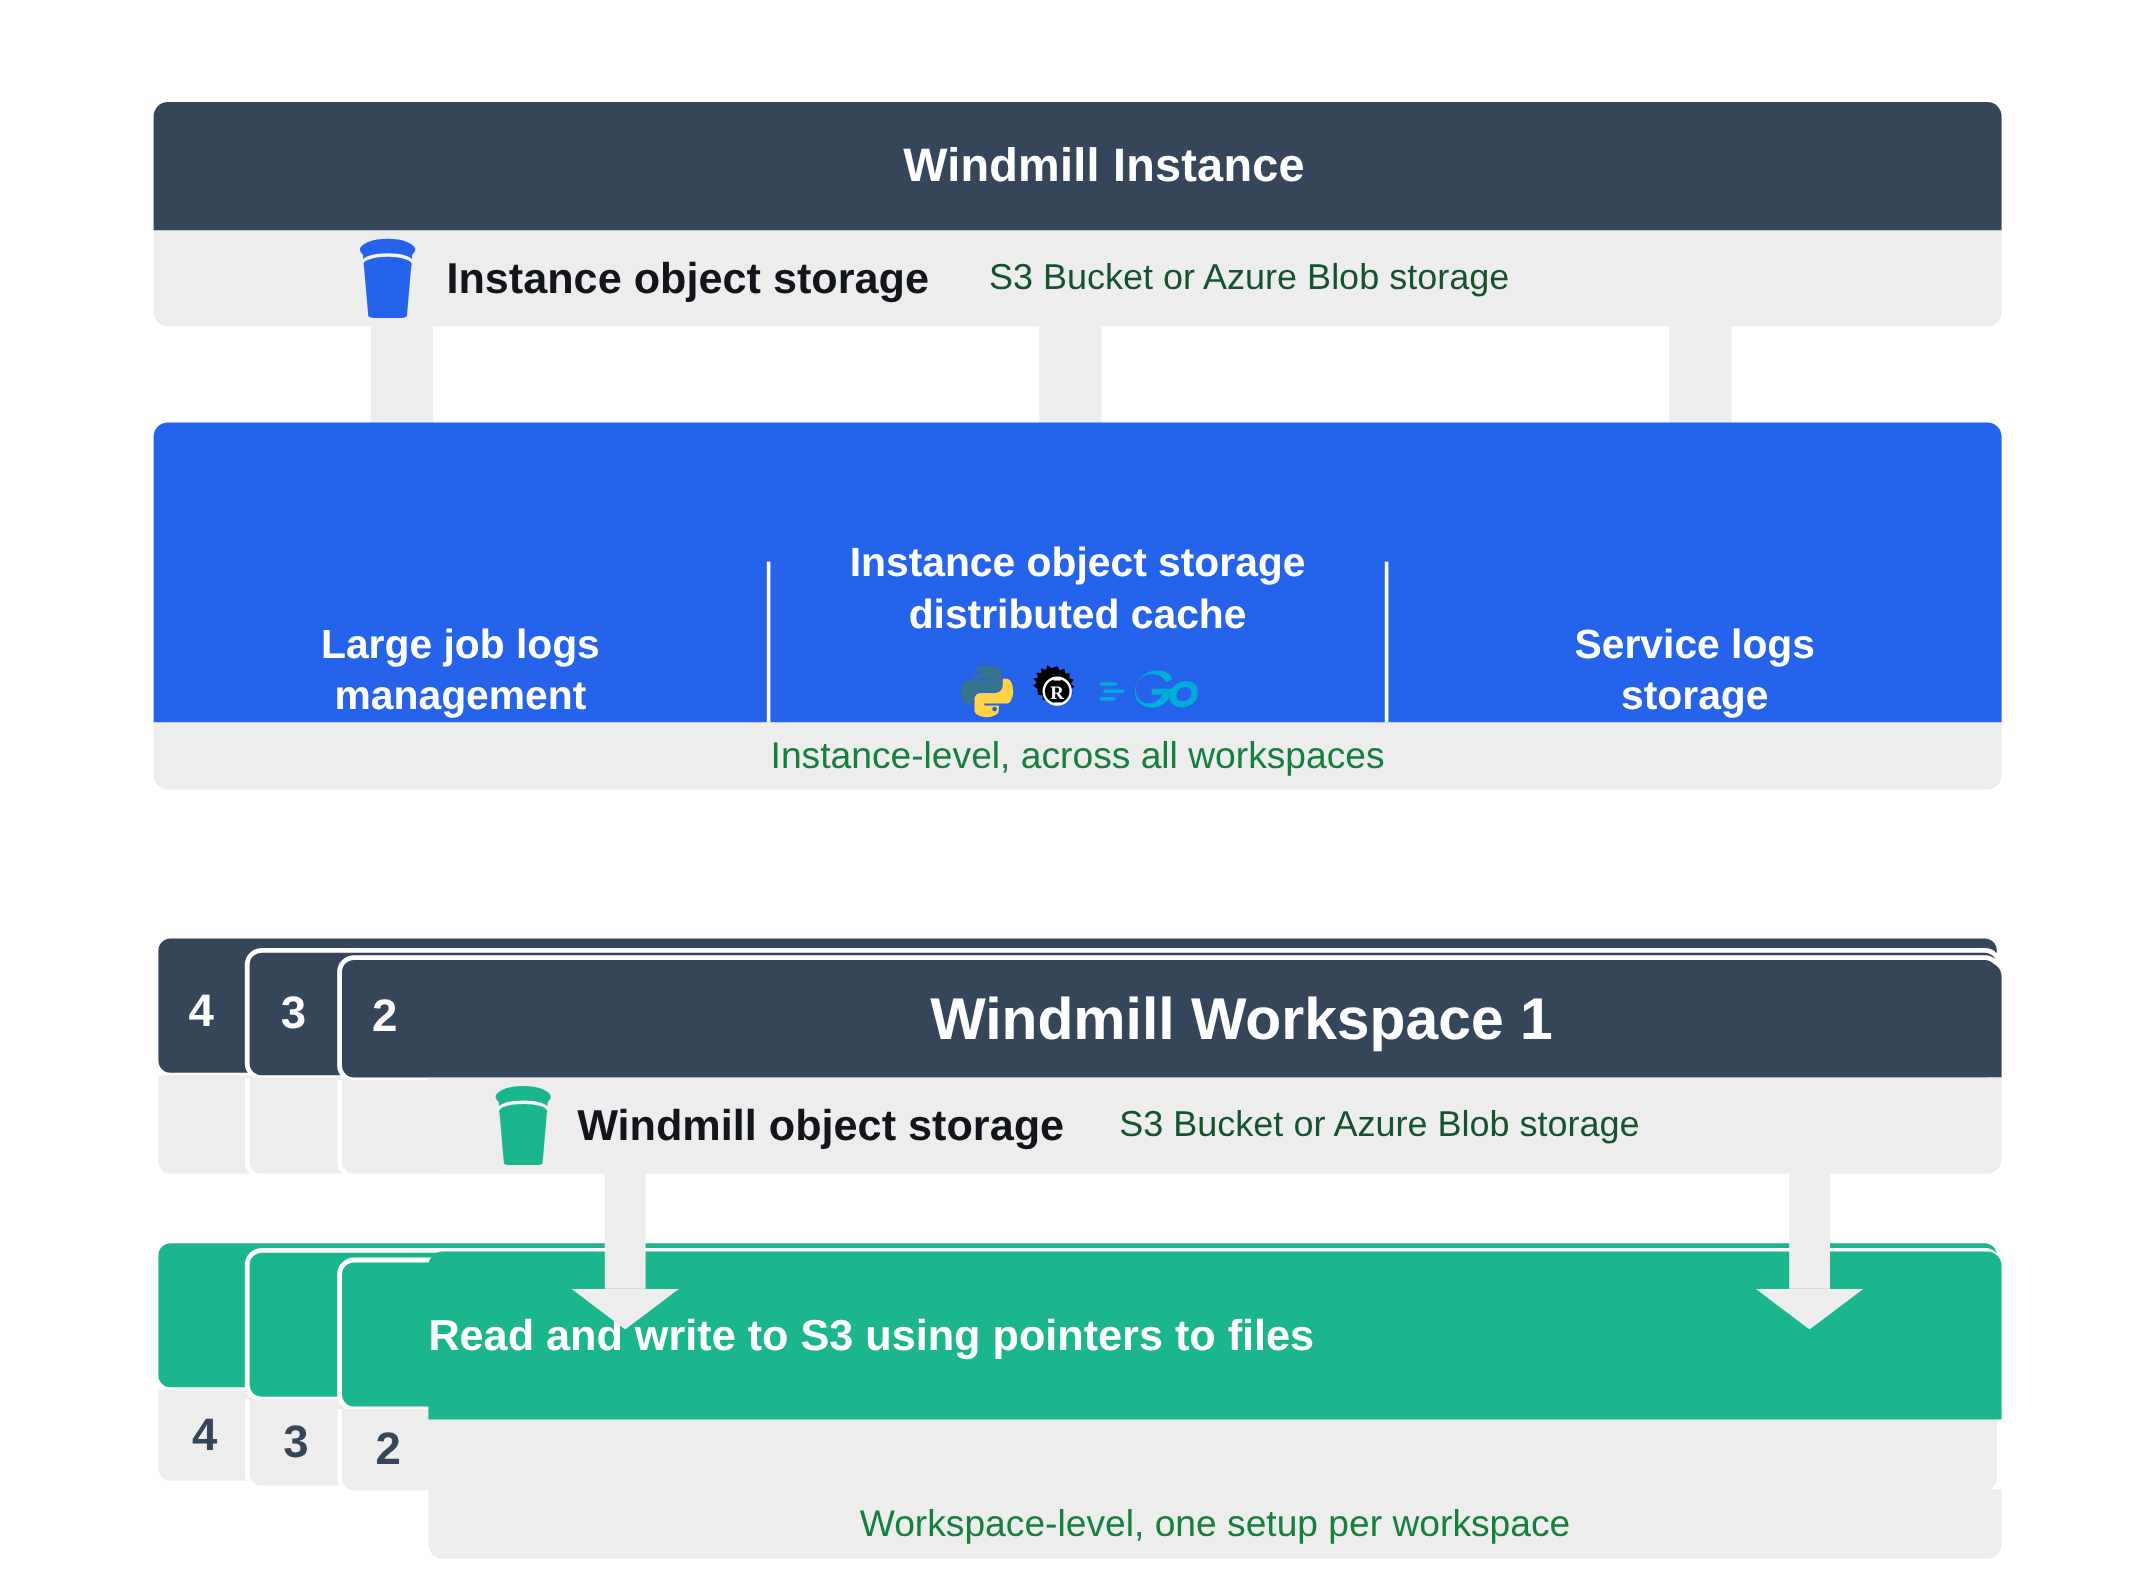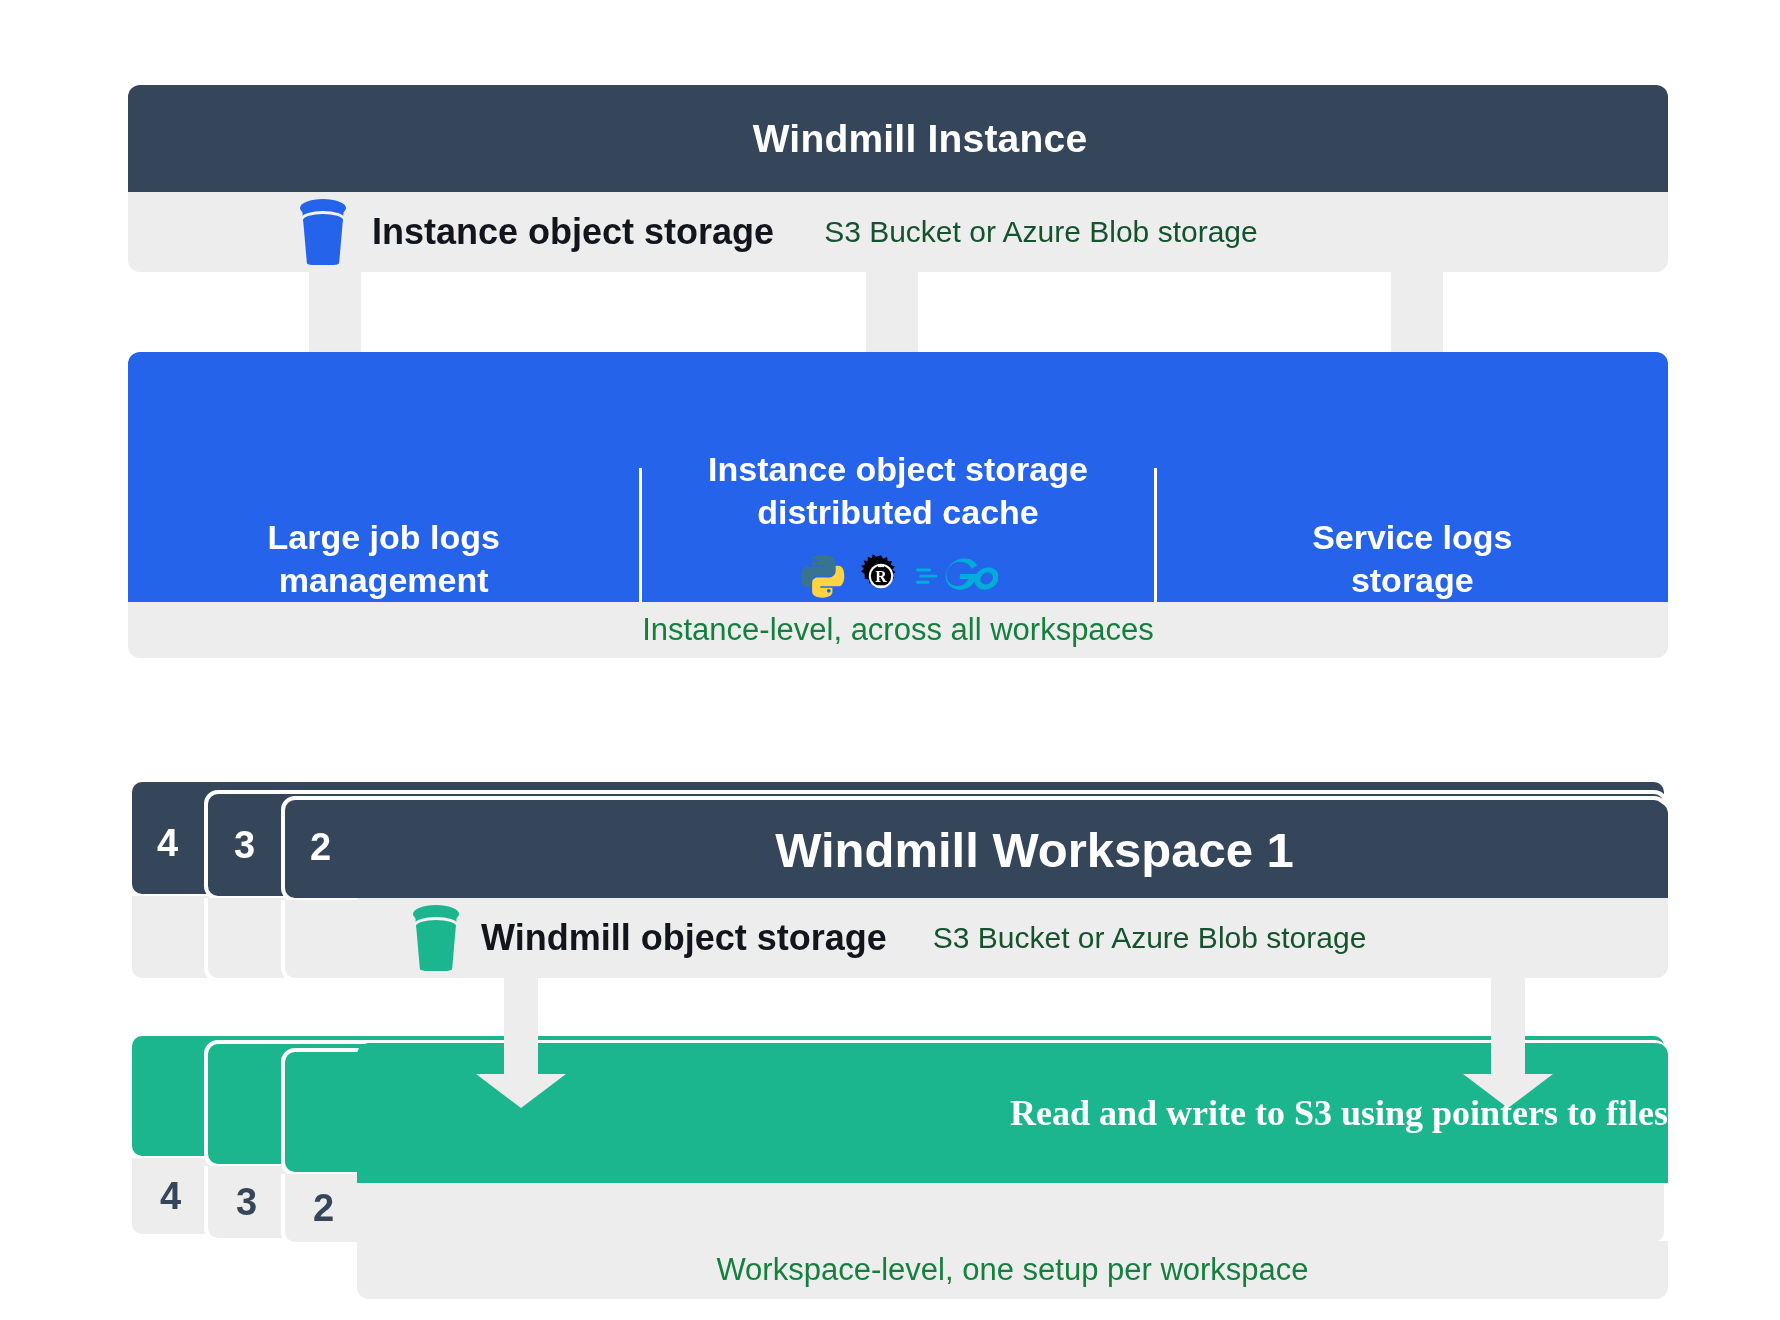--- a/index.html
+++ b/index.html
@@ -275,22 +275,21 @@
     font-size: 38px;
   }
   #green-panel {
     left: 357px;
     top: 1043px;
     width: 1311px;
     height: 140px;
     border-radius: 12px 12px 0 0;
     display: flex;
     align-items: center;
-    justify-content: flex-end;
-    font-family: Liberation Serif, serif;
+    justify-content: flex-start;
   }
   #green-panel .gp-label {
     color: #ffffff;
     font-weight: bold;
     font-size: 36px;
     text-align: center;
     position: relative;
     z-index: 3;
   }
   #workspace-footer {

